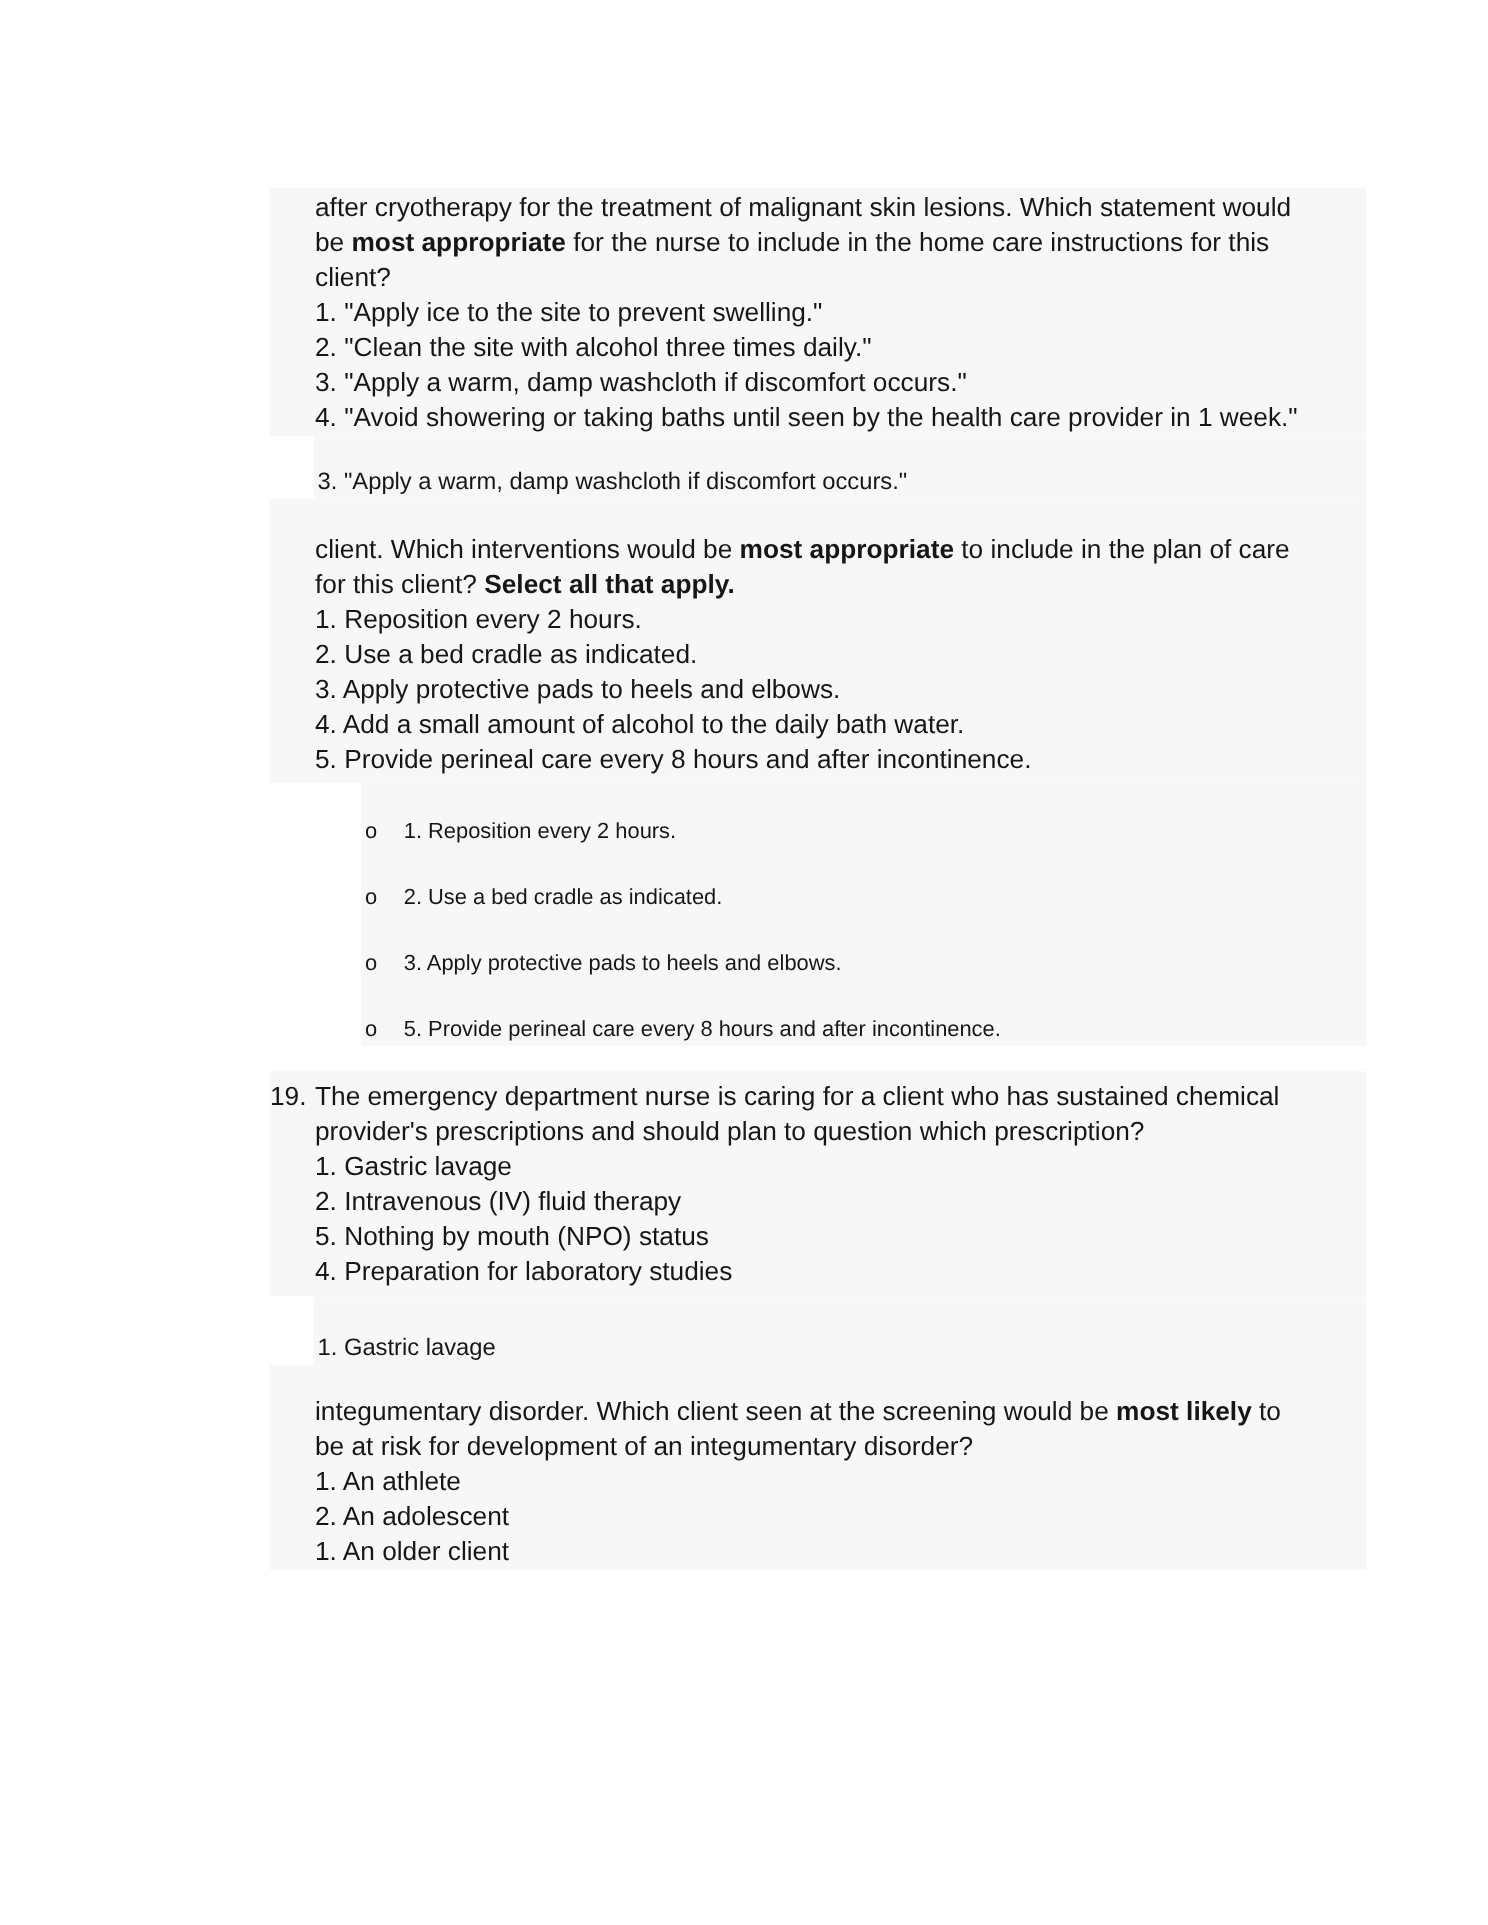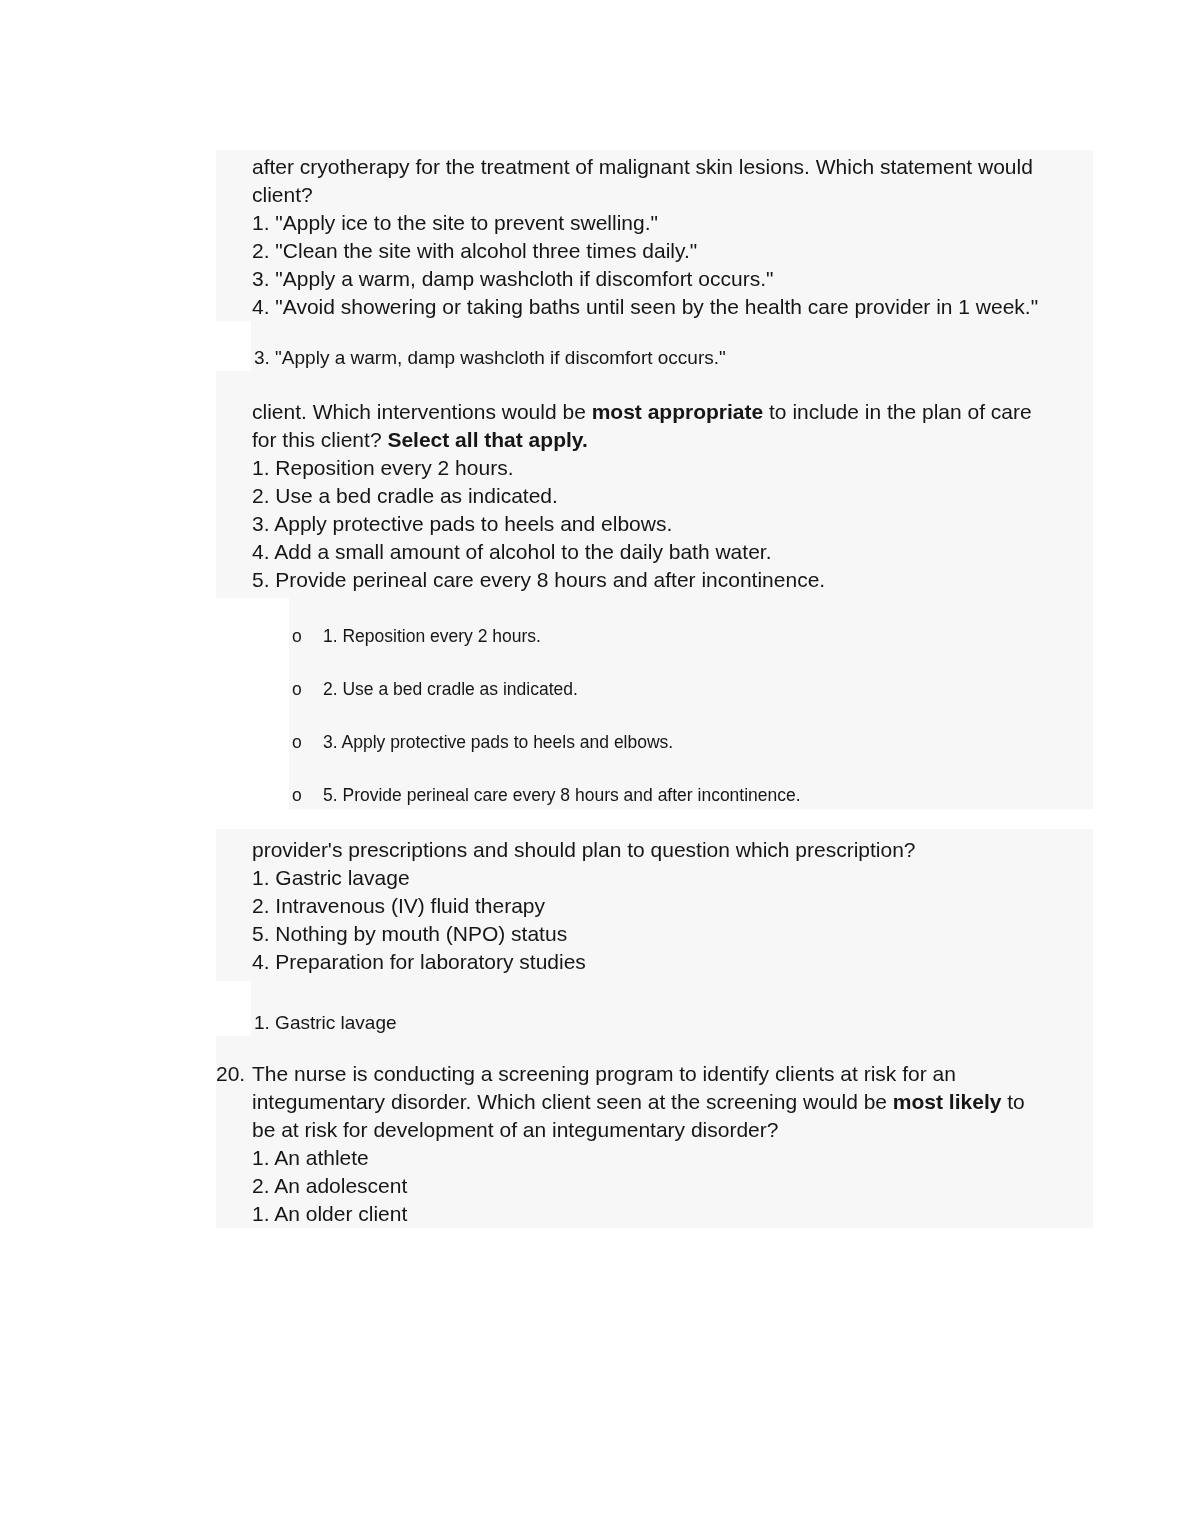--- a/index.html
+++ b/index.html
@@ -77,20 +77,21 @@
 
   .gap { height: 20px; background: #ffffff; }
 </style>
 </head>
 <body style="background: rgb(255, 255, 255); color: rgb(22, 22, 22);">
 
 <div class="doc">
 
   <section class="qblock" id="q17">
     <div class="line">after cryotherapy for the treatment of malignant skin lesions. Which statement would</div>
+    <div class="line"><span>be </span><b>most appropriate</b><span> for the nurse to include in the home care instructions for this</span></div>
     <div class="line">client?</div>
     <div class="line">1. "Apply ice to the site to prevent swelling."</div>
     <div class="line">2. "Clean the site with alcohol three times daily."</div>
     <div class="line">3. "Apply a warm, damp washcloth if discomfort occurs."</div>
     <div class="line">4. "Avoid showering or taking baths until seen by the health care provider in 1 week."</div>
   </section>
 
   <section class="answer-row" id="answer-17">
     <div class="answer-text">3. "Apply a warm, damp washcloth if discomfort occurs."</div>
   </section>
@@ -120,33 +121,33 @@
       </div>
     <div class="oitem">
         <span class="obullet">o</span>
         <span>5. Provide perineal care every 8 hours and after incontinence.</span>
       </div>
   </section>
 
   <div class="gap"></div>
 
   <section class="qblock" id="q19">
+    <div class="line"><span class="qnum">19.</span><span>The emergency department nurse is caring for a client who has sustained chemical</span></div>
     <div class="line">provider's prescriptions and should plan to question which prescription?</div>
     <div class="line">1. Gastric lavage</div>
     <div class="line">2. Intravenous (IV) fluid therapy</div>
     <div class="line">5. Nothing by mouth (NPO) status</div>
     <div class="line">4. Preparation for laboratory studies</div>
   </section>
 
   <section class="answer-row" id="answer-19">
     <div class="answer-text">1. Gastric lavage</div>
   </section>
 
   <section class="qblock" id="q20">
-    <div class="line"><span class="qnum">20.</span><span>The nurse is conducting a screening program to identify clients at risk for an</span></div>
     <div class="line"><span>integumentary disorder. Which client seen at the screening would be </span><b>most likely</b><span> to</span></div>
     <div class="line">be at risk for development of an integumentary disorder?</div>
     <div class="line">1. An athlete</div>
     <div class="line">2. An adolescent</div>
     <div class="line">1. An older client</div>
   </section>
 
 </div>
 
 </body></html>

